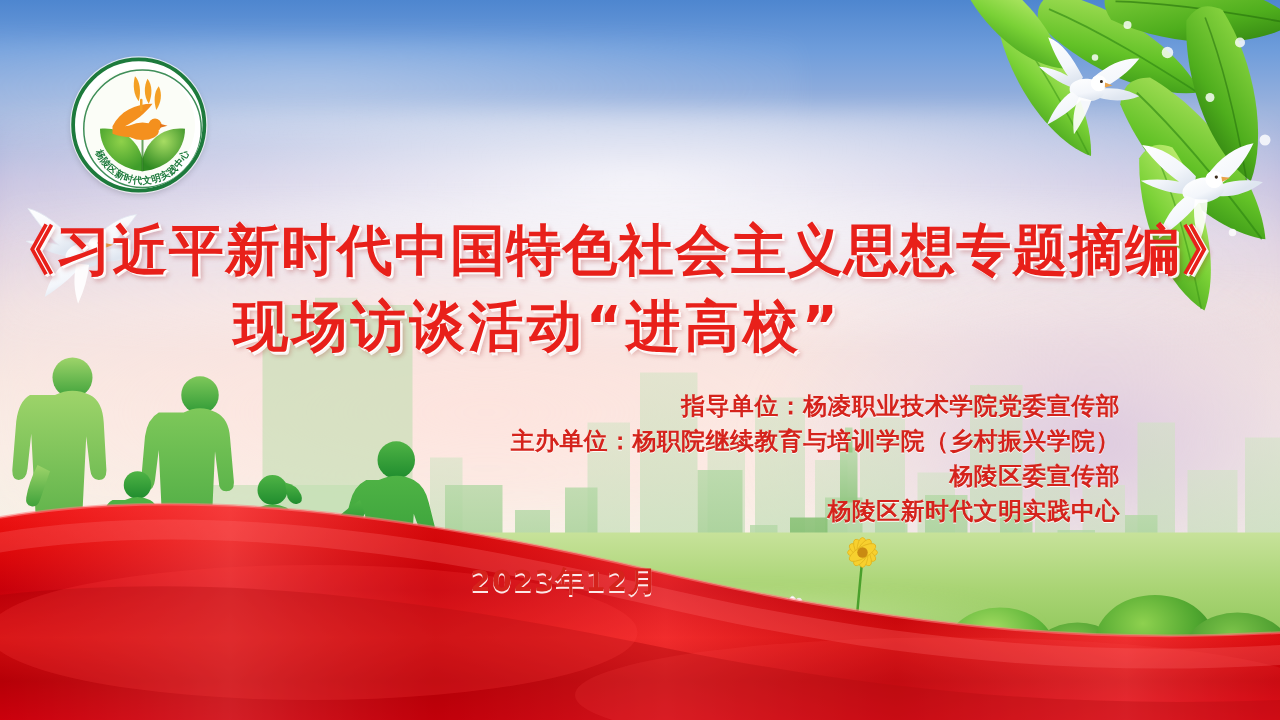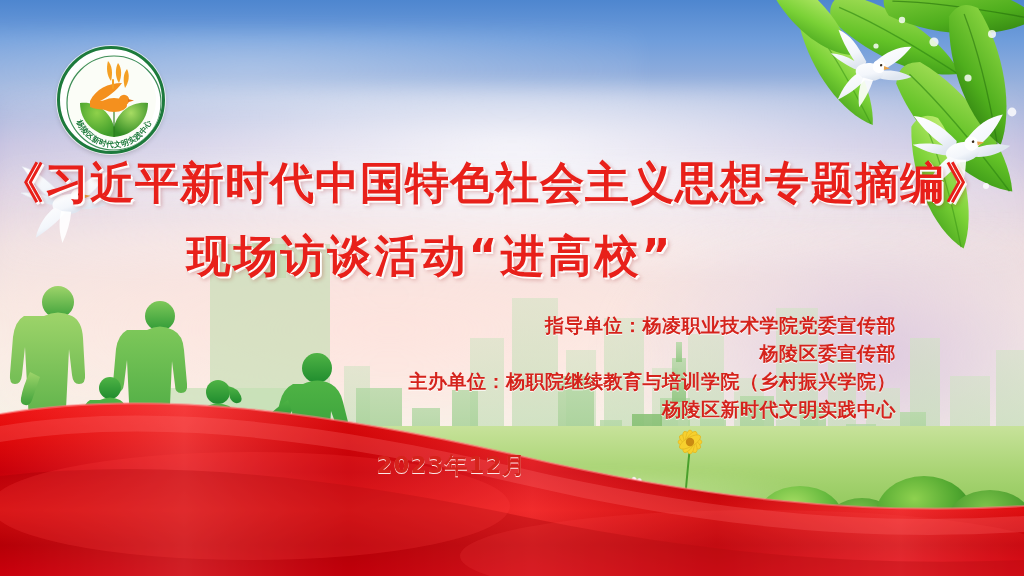--- a/index.html
+++ b/index.html
@@ -97,33 +97,33 @@
   
   .brand{
     position:absolute;left:170px;top:68px;
     font-size:37px;font-weight:bold;letter-spacing:2px;
     color:#E8241C;
     font-family:"DejaVu Sans","Liberation Sans",sans-serif;
     text-shadow:0 2px 0 rgba(255,255,255,.85), 1px 1px 2px rgba(120,0,0,.25);
     white-space:nowrap;
   }
 
-  .title-block{position:absolute;left:0;top:158px;width:860px;text-align:center;}
+  .title-block{position:absolute;left:0;top:176px;width:860px;text-align:center;}
   .title1{
     font-size:44px;font-weight:bold;letter-spacing:1px;line-height:1.14;
     color:#E8201A;
     font-family:"DejaVu Sans","Liberation Sans",sans-serif;
     text-shadow:
        1px 1px 0 #ffffff,
        2px 2px 0 rgba(255,255,255,.85),
        3px 3px 4px rgba(150,10,10,.28);
     white-space:nowrap;
   }
   .title2{
-    margin-top:23px;
+    margin-top:11px;
     font-size:44px;font-weight:bold;letter-spacing:3px;line-height:1.14;
     color:#E8201A;
     font-family:"DejaVu Sans","Liberation Sans",sans-serif;
     text-shadow:
        1px 1px 0 #ffffff,
        2px 2px 0 rgba(255,255,255,.85),
        3px 3px 4px rgba(150,10,10,.28);
     white-space:nowrap;
   }
 
@@ -599,20 +599,20 @@
   </div>
 
 
   <div class="title-block">
     <div class="title1">《习近平新时代中国特色社会主义思想专题摘编》</div>
     <div class="title2">现场访谈活动“进高校”</div>
   </div>
 
   <div class="orgs">
     <div class="ln">指导单位：杨凌职业技术学院党委宣传部</div>
+    <div class="ln">主办单位：杨职院继续教育与培训学院（乡村振兴学院）</div>
     <div class="ln ind">杨陵区委宣传部</div>
-    <div class="ln">主办单位：杨职院继续教育与培训学院（乡村振兴学院）</div>
     <div class="ln ind">杨陵区新时代文明实践中心</div>
   </div>
 
   <div class="date">2023年12月</div>
 
 </div>
 
 </body></html>

